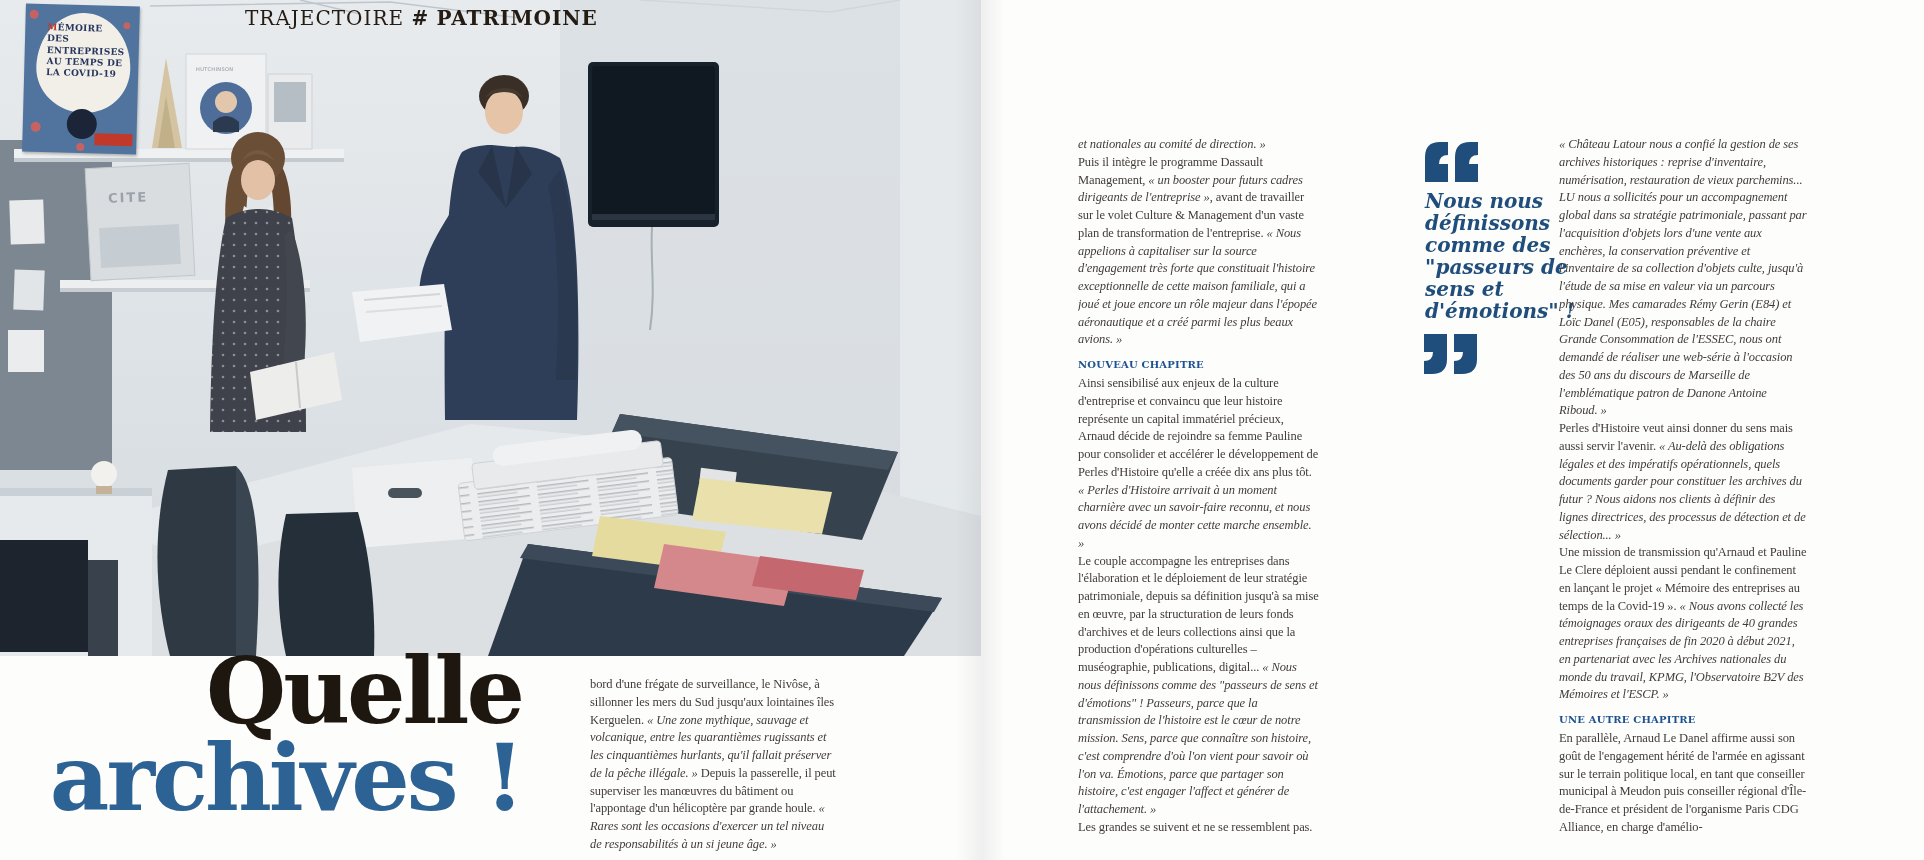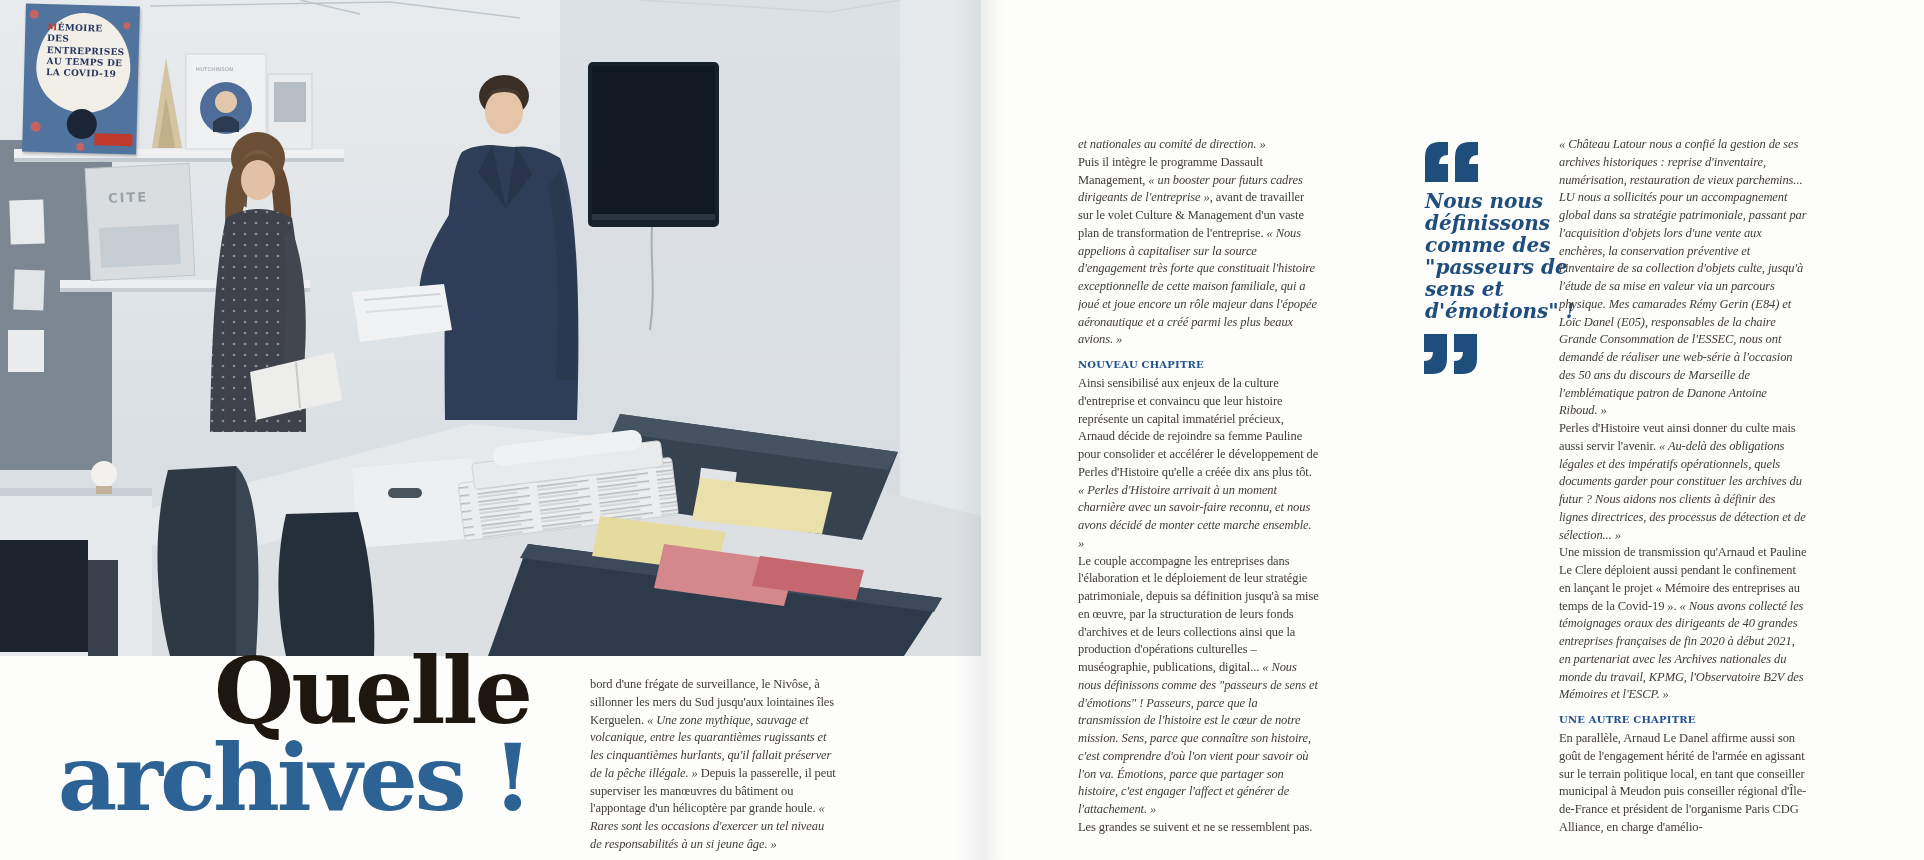--- a/index.html
+++ b/index.html
@@ -23,21 +23,21 @@
   .covid-dot{position:absolute;border-radius:50%;background:#d4605c;opacity:.9;}
   .hutch-label{position:absolute;left:196px;top:66px;font-family:"DejaVu Sans",sans-serif;
     font-size:5px;letter-spacing:.4px;color:#8a94a0;}
   .cite-label{position:absolute;left:108px;top:190px;font-family:"DejaVu Sans",sans-serif;
     font-size:13px;font-weight:bold;letter-spacing:2px;color:#9aa3a9;transform:rotate(-2deg);}
   
   .kicker{position:absolute;left:245px;top:6px;font-family:"DejaVu Serif",serif;font-size:20px;
     letter-spacing:1px;color:#241b13;white-space:nowrap;}
   .kicker b{font-weight:800;}
   
-  .headline{position:absolute;left:16px;top:648px;width:514px;text-align:right;
+  .headline{position:absolute;left:8px;top:648px;width:514px;text-align:right;
     font-family:"DejaVu Serif",serif;font-weight:900;font-size:92px;line-height:.95;
     letter-spacing:-3px;}
   .headline .l1{color:#1e1710;}
   .headline .l2{color:#2d6394;}
   
   .col{position:absolute;color:#413c38;font-size:12.5px;line-height:1.42;letter-spacing:-.1px;
     overflow:hidden;}
   .col p{margin:0;}
   .col .it{font-style:italic;}
   .col h3{margin:9px 0 3px 0;font-family:"DejaVu Serif",serif;font-weight:800;font-size:10px;
@@ -210,20 +210,25 @@
         <span class="covid-dot" style="left:54px;top:138px;width:8px;height:8px;"></span>
         <div class="covid-bubble"></div>
         <div class="covid-title">MÉMOIRE DES ENTREPRISES AU TEMPS DE LA COVID-19</div>
         <div class="covid-badge"></div>
         <div class="covid-banner"></div>
       </div>
 
       <span class="hutch-label">HUTCHINSON</span>
       <span class="cite-label">CITE</span>
 
+      <div class="kicker">
+        <span>TRAJECTOIRE</span>
+        <b>#</b>
+        <b>PATRIMOINE</b>
+      </div>
     </div>
 
     <div class="headline">
       <div class="l1">Quelle</div>
       <div class="l2">archives !</div>
     </div>
 
     <div class="col intro-col">
         <p><span>bord d'une frégate de surveillance, le Nivôse, à sillonner les mers du Sud jusqu'aux lointaines îles Kerguelen. </span><span class="it">« Une zone mythique, sauvage et volcanique, entre les quarantièmes rugissants et les cinquantièmes hurlants, qu'il fallait préserver de la pêche illégale. »</span><span> Depuis la passerelle, il peut superviser les manœuvres du bâtiment ou l'appontage d'un hélicoptère par grande houle. </span><span class="it">« Rares sont les occasions d'exercer un tel niveau de responsabilités à un si jeune âge. »</span></p>
       </div>
@@ -249,20 +254,20 @@
       </svg>
       <div class="pq-text">Nous nous définissons comme des "passeurs de sens et d'émotions" !</div>
       <svg class="pq-mark pq-close" width="58" height="40" viewBox="0 0 58 40">
         <path fill="#1f4e7c" d="M0,40 V15 Q0,0 15,0 h8 V13 q-9,0 -9,9 h9 V40 Z"></path>
         <path fill="#1f4e7c" d="M30,40 V15 Q30,0 45,0 h8 V13 q-9,0 -9,9 h9 V40 Z"></path>
       </svg>
     </div>
 
     <div class="col col3">
         <p><span class="it">« Château Latour nous a confié la gestion de ses archives historiques : reprise d'inventaire, numérisation, restauration de vieux parchemins... LU nous a sollicités pour un accompagnement global dans sa stratégie patrimoniale, passant par l'acquisition d'objets lors d'une vente aux enchères, la conservation préventive et l'inventaire de sa collection d'objets culte, jusqu'à l'étude de sa mise en valeur via un parcours physique. Mes camarades Rémy Gerin (E84) et Loïc Danel (E05), responsables de la chaire Grande Consommation de l'ESSEC, nous ont demandé de réaliser une web-série à l'occasion des 50 ans du discours de Marseille de l'emblématique patron de Danone Antoine Riboud. »</span></p>
-        <p><span>Perles d'Histoire veut ainsi donner du culte mais aussi servir l'avenir. </span><span class="it">« Au-delà des obligations légales et des impératifs opérationnels, quels documents garder pour constituer les archives du futur ? Nous aidons nos clients à définir des lignes directrices, des processus de détection et de sélection... »</span></p>
+        <p><span>Perles d'Histoire veut ainsi donner du sens mais aussi servir l'avenir. </span><span class="it">« Au-delà des obligations légales et des impératifs opérationnels, quels documents garder pour constituer les archives du futur ? Nous aidons nos clients à définir des lignes directrices, des processus de détection et de sélection... »</span></p>
         <p><span>Une mission de transmission qu'Arnaud et Pauline Le Clere déploient aussi pendant le confinement en lançant le projet « Mémoire des entreprises au temps de la Covid-19 ». </span><span class="it">« Nous avons collecté les témoignages oraux des dirigeants de 40 grandes entreprises françaises de fin 2020 à début 2021, en partenariat avec les Archives nationales du monde du travail, KPMG, l'Observatoire B2V des Mémoires et l'ESCP. »</span></p>
         <h3>UNE AUTRE CHAPITRE</h3>
         <p><span>En parallèle, Arnaud Le Danel affirme aussi son goût de l'engagement hérité de l'armée en agissant sur le terrain politique local, en tant que conseiller municipal à Meudon puis conseiller régional d'Île-de-France et président de l'organisme Paris CDG Alliance, en charge d'amélio-</span></p>
       </div>
   </div>
 
 </div>
 
 </body></html>

